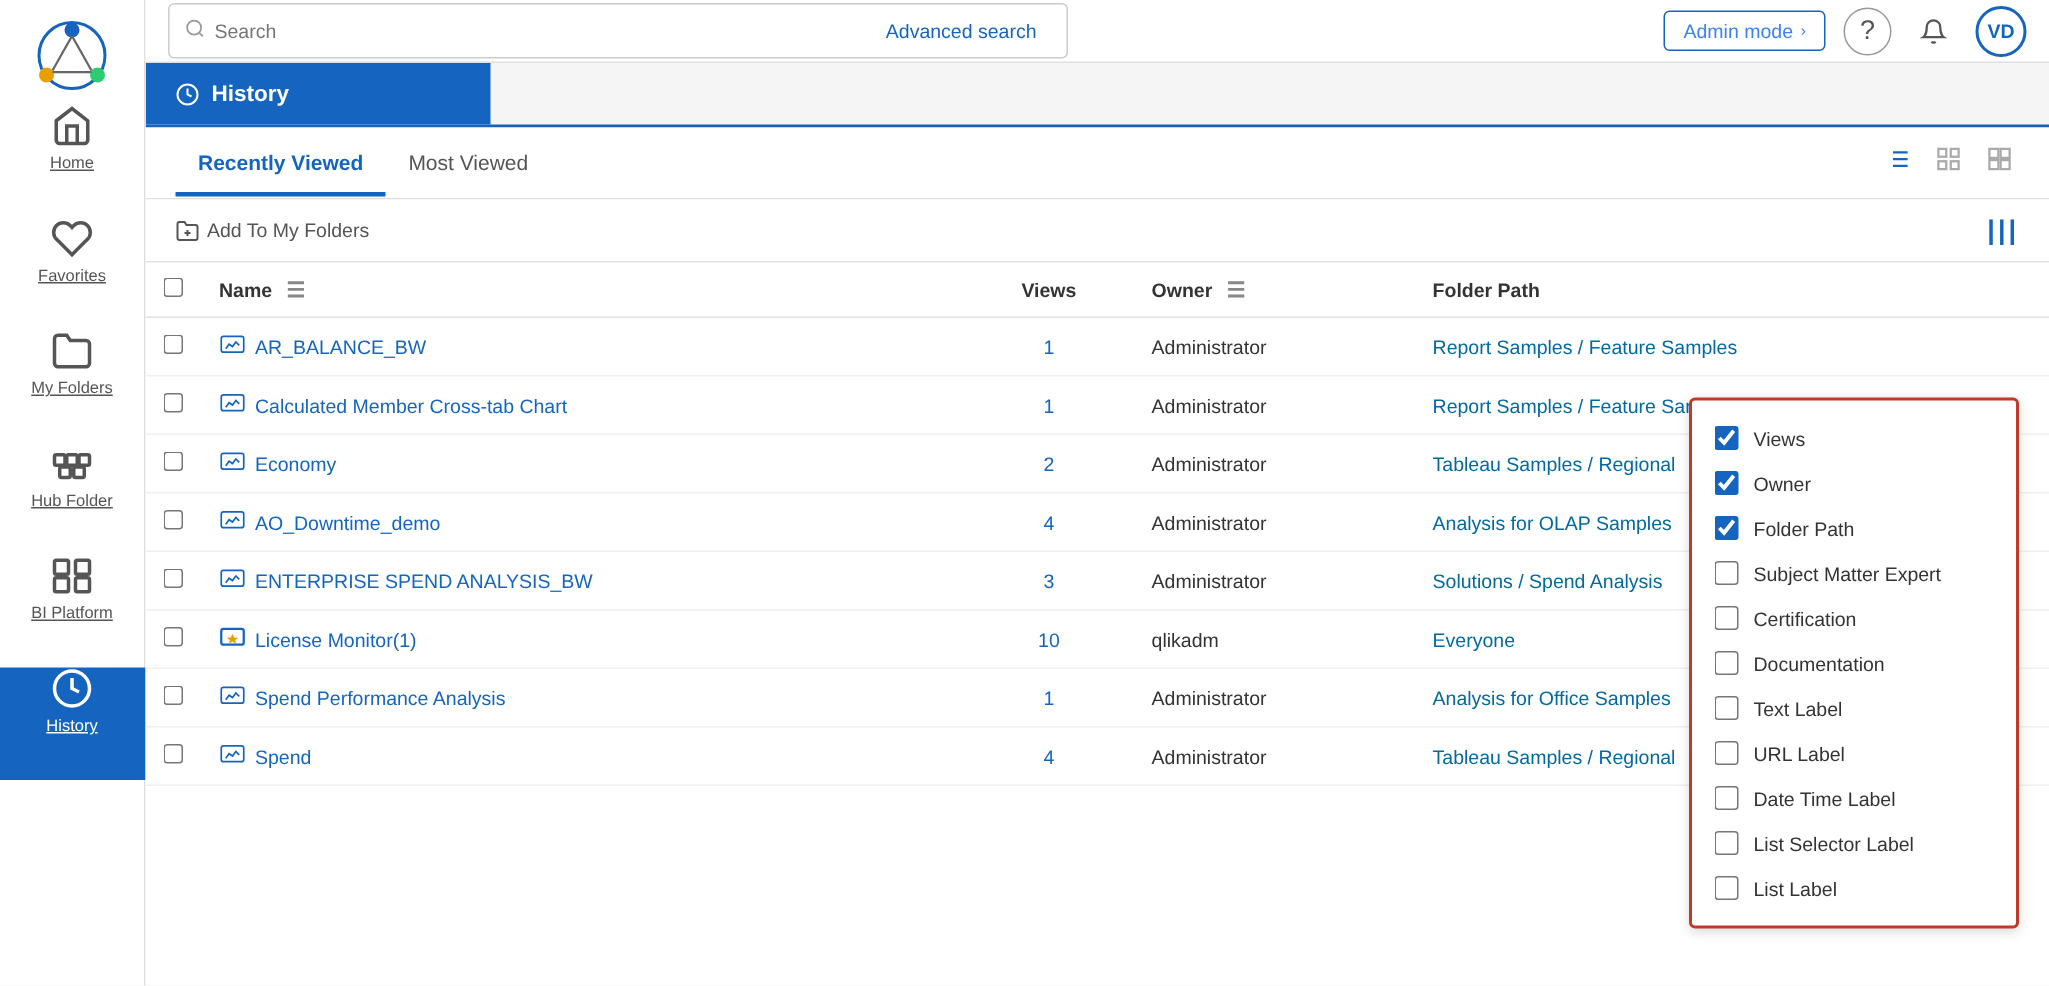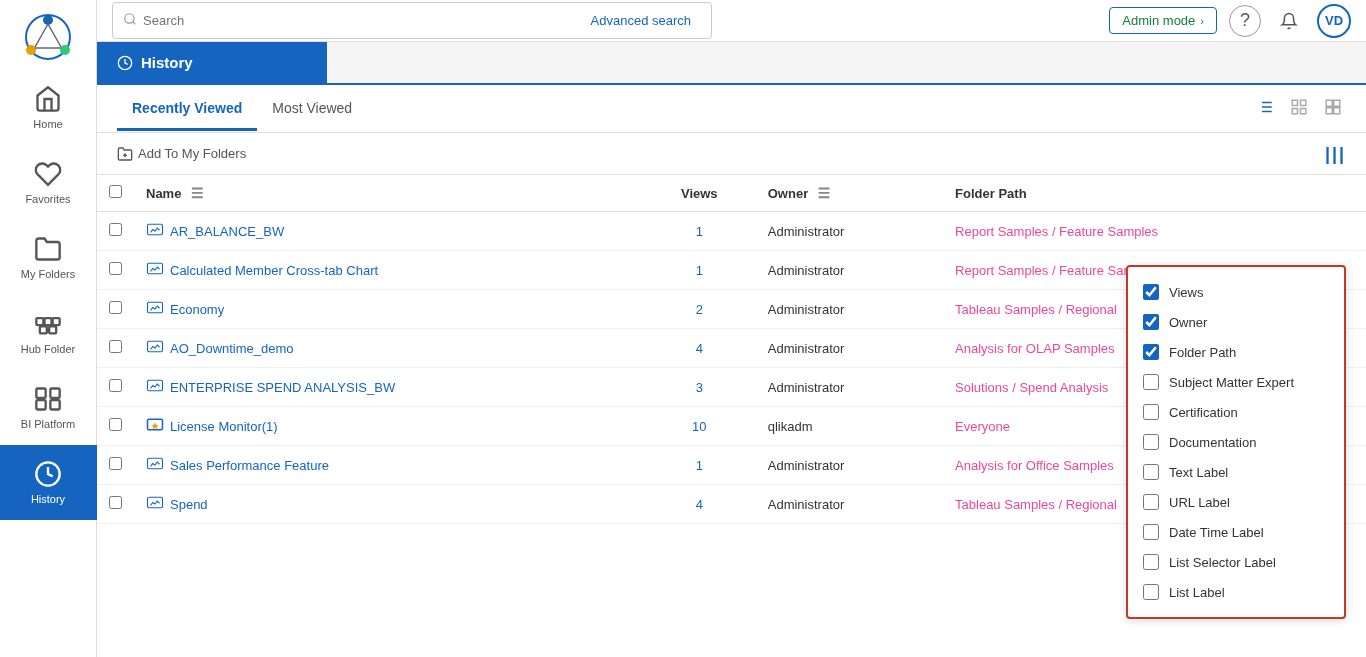--- a/index.html
+++ b/index.html
@@ -18,27 +18,28 @@
     }
     .sidebar-logo {
       width: 55px;
       height: 55px;
       margin-bottom: 5px;
     }
     .sidebar-item {
       display: flex;
       flex-direction: column;
       align-items: center;
-      justify-content: center;
+      justify-content: flex-start;
       width: 97px;
       height: 75px;
       cursor: pointer;
       color: #555;
       font-size: 11px;
       gap: 5px;
+      text-decoration: underline;
     }
     .sidebar-item.active { background: #1565c0; color: #fff; }
     .sidebar-item svg { width: 28px; height: 28px; }
     .sidebar-item.active svg path, .sidebar-item.active svg circle, .sidebar-item.active svg rect { stroke: #fff; fill: none; }
     .sidebar-icon { display: flex; align-items: center; justify-content: center; }
 
     
     .main {
       flex: 1;
       display: flex;
@@ -84,21 +85,21 @@
       padding: 5px 10px;
     }
     .topbar-right {
       display: flex;
       align-items: center;
       gap: 12px;
       margin-left: auto;
     }
     .admin-mode-btn {
       border: 1px solid #1565c0;
-      color: #15803d;
+      color: #3b82f6;
       background: #fff;
       border-radius: 4px;
       padding: 5px 12px;
       font-size: 13px;
       cursor: pointer;
       display: flex;
       align-items: center;
       gap: 5px;
     }
     .help-btn, .bell-btn {
@@ -242,21 +243,21 @@
     thead th.views-col { text-align: center; }
     tbody tr {
       border-bottom: 1px solid #f0f0f0;
     }
     tbody td {
       padding: 10px 12px;
       font-size: 13px;
       color: #333;
     }
     tbody td.views-cell { text-align: center; color: #1565c0; }
-    tbody td.folder-path { color: #ec4899; }
+    tbody td.folder-path { color: #0369a1; }
     .item-name-link {
       color: #1565c0;
       cursor: pointer;
       text-decoration: none;
       display: flex;
       align-items: center;
       gap: 6px;
     }
     .checkbox-cell { width: 30px; }
     .filter-icon { color: #888; cursor: pointer; font-size: 14px; }
@@ -584,21 +585,21 @@
                 <td class="folder-path">Everyone</td>
               </tr>
               <tr>
                 <td><input type="checkbox" style=""></td>
                 <td>
                   <a class="item-name-link">
                     <svg viewBox="0 0 24 24" width="18" height="18">
                       <rect x="2" y="3" width="20" height="14" rx="2" fill="none" stroke="#1565c0" stroke-width="1.5"></rect>
                       <polyline points="6 14 9 10 12 12 15 8 18 11" fill="none" stroke="#1565c0" stroke-width="1.5"></polyline>
                     </svg>
-                    <span>Sales Performance Feature</span>
+                    <span>Spend Performance Analysis</span>
                   </a>
                 </td>
                 <td class="views-cell">1</td>
                 <td>Administrator</td>
                 <td class="folder-path">Analysis for Office Samples</td>
               </tr>
               <tr>
                 <td><input type="checkbox" style=""></td>
                 <td>
                   <a class="item-name-link">

